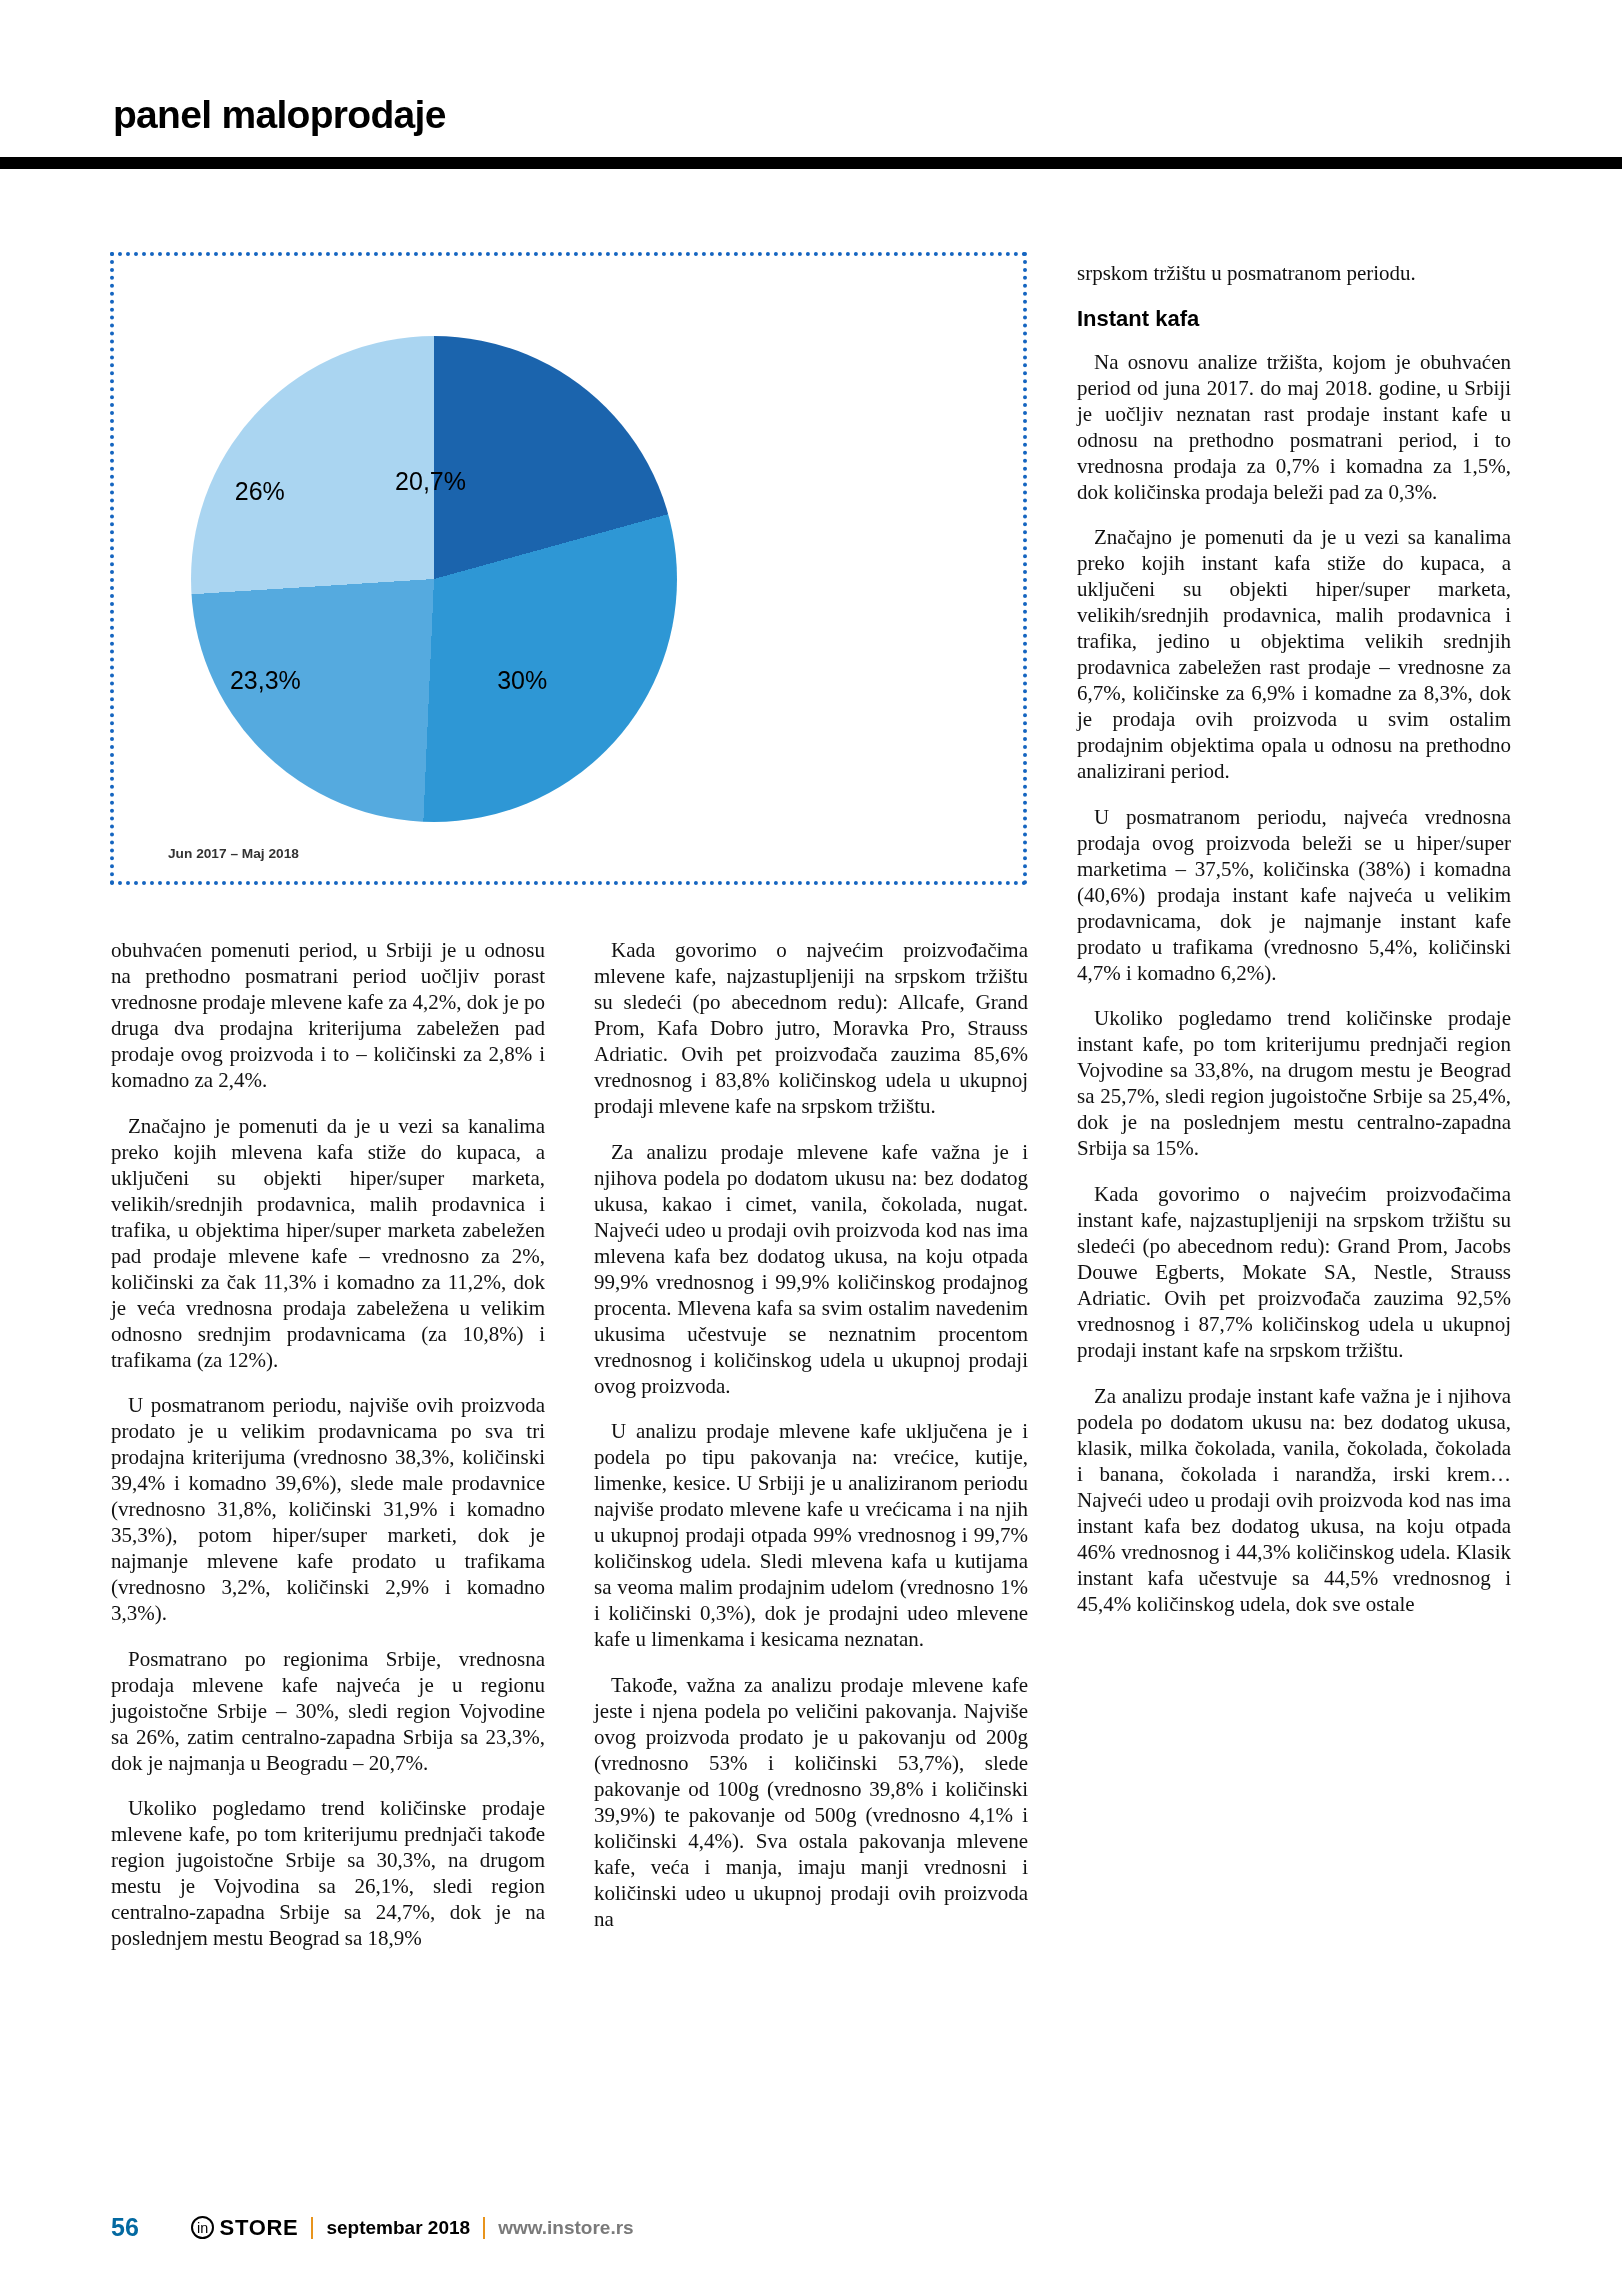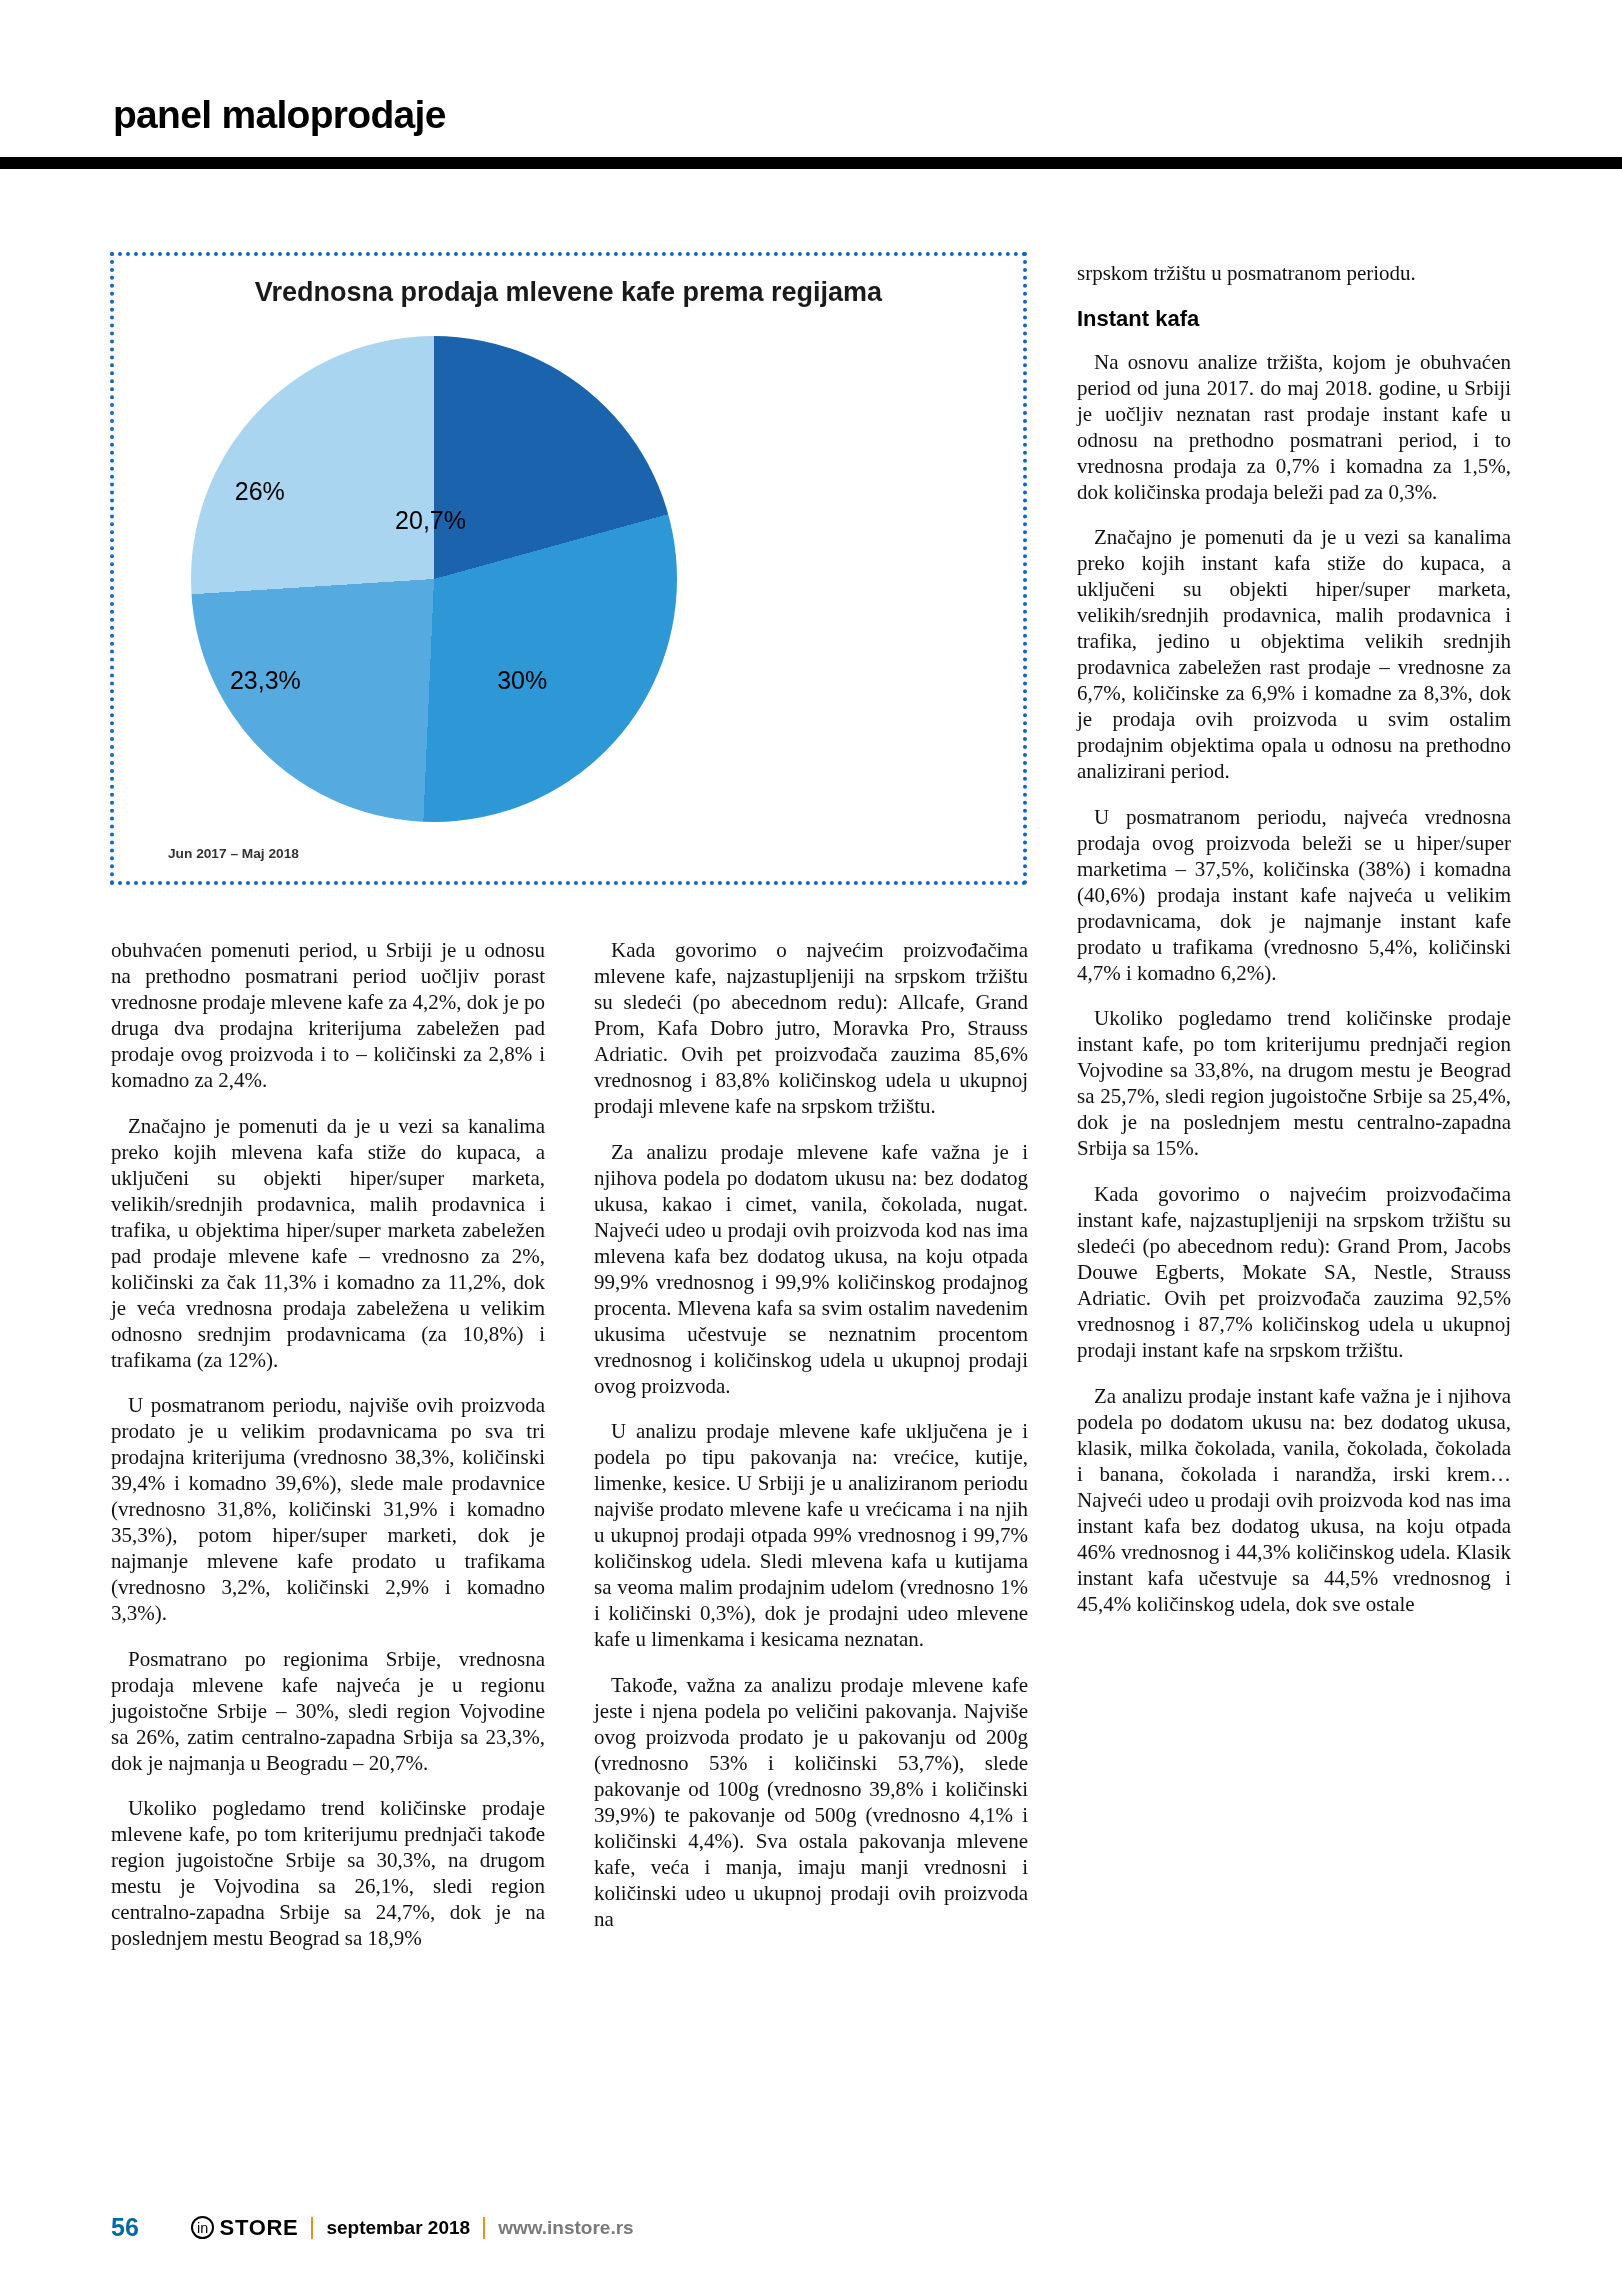--- a/index.html
+++ b/index.html
@@ -38,21 +38,21 @@
   .pie {
     position:absolute; left:77px; top:80px;
     width:486px; height:486px; border-radius:50%;
     background:#ccc;
   }
   .pie-label {
     position:absolute;
     font-family:"Liberation Sans", sans-serif;
     font-size:25px; color:#000; white-space:nowrap;
   }
-  .pie-label.l-beograd   { left:42%; top:27%;margin-top:39px; }
+  .pie-label.l-beograd   { left:42%; top:27%; }
   .pie-label.l-jug       { left:63%; top:68%; }
   .pie-label.l-cent      { left:8%;  top:68%; }
   .pie-label.l-vojv      { left:9%;  top:29%;text-align:right; }
   .legend {
     position:absolute; left:584px; top:483px;
     display:flex; flex-direction:column; gap:10.5px;
   }
   .legend-item { display:flex; align-items:center; gap:9.2px; }
   .legend-swatch { width:14.4px; height:14.4px; flex:0 0 auto; background:#999; }
   .legend-label {
@@ -101,21 +101,20 @@
 </style>
 </head>
 <body>
 
 <div class="page">
 
   <div class="header-title">panel maloprodaje</div>
   <div class="header-rule"></div>
 
   <div class="chart-panel">
-    <div class="chart-title">Vrednosna prodaja mlevene kafe prema regijama</div>
 
     <div class="pie" style="background: conic-gradient(rgb(27, 100, 173) 0%, rgb(27, 100, 173) 20.7%, rgb(46, 151, 213) 20.7%, rgb(46, 151, 213) 50.7%, rgb(85, 170, 223) 50.7%, rgb(85, 170, 223) 74%, rgb(170, 213, 241) 74%, rgb(170, 213, 241) 100%);">
       <span class="pie-label l-beograd">20,7%</span>
       <span class="pie-label l-jug">30%</span>
       <span class="pie-label l-cent">23,3%</span>
       <span class="pie-label l-vojv">26%</span>
     </div>
 
 
     <div class="chart-caption">Jun 2017 – Maj 2018</div>

